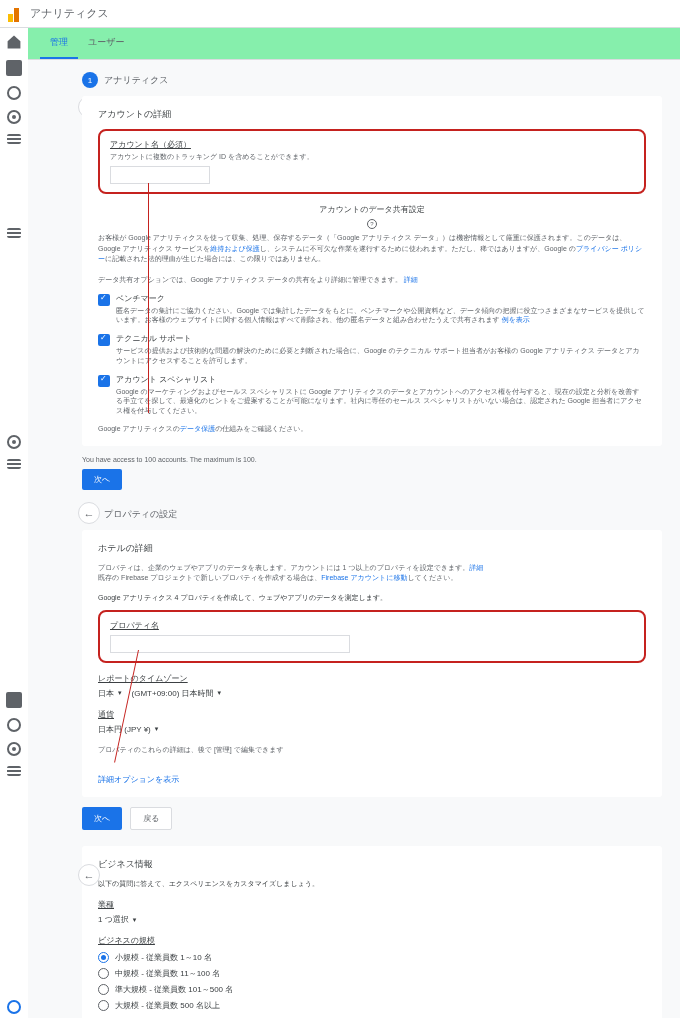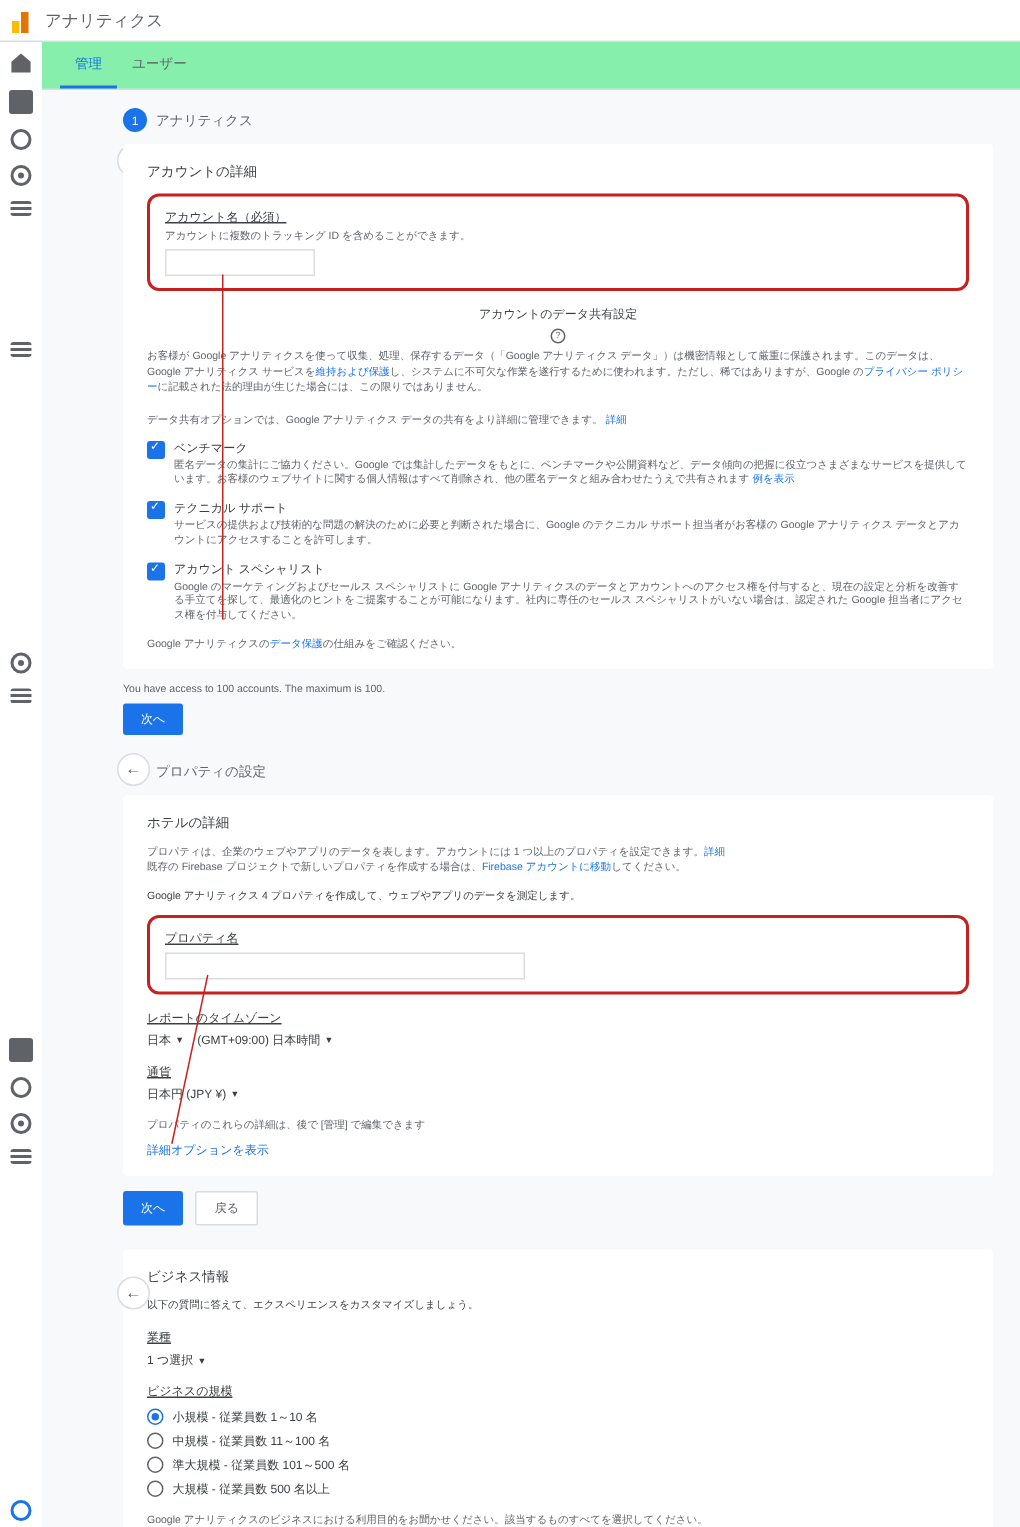--- a/index.html
+++ b/index.html
@@ -49,21 +49,21 @@
 .cb-title { font-size: 8px; color: #3c4043; }
 .cb-desc { font-size: 7px; color: #5f6368; line-height: 1.4; margin-top: 2px; }
 .footnote { font-size: 7px; color: #5f6368; margin-top: 6px; }
 .limit { font-size: 7px; color: #5f6368; margin: 8px 0 6px 42px; }
 .btn-prim { background: #1a73e8; color: #fff; border: none; padding: 5px 12px; font-size: 8px; border-radius: 2px; cursor: pointer; }
 .btn-sec { background: #fff; color: #5f6368; border: 1px solid #dadce0; padding: 5px 12px; font-size: 8px; border-radius: 2px; cursor: pointer; }
 .btns { margin-left: 42px; display: flex; gap: 8px; }
 .sel { display: inline-flex; align-items: center; gap: 4px; font-size: 8px; color: #3c4043; margin-top: 4px; }
 .sel::after { content: "▾"; font-size: 7px; }
 .field-block { margin-bottom: 10px; }
-.show-adv { font-size: 8px; color: #1a73e8; margin-top: 6px; cursor: pointer; }
+.show-adv { font-size: 8px; color: #1a73e8; margin-top: 19px; cursor: pointer; }
 .radio-row { display: flex; align-items: center; gap: 6px; margin-bottom: 5px; }
 .radio { width: 11px; height: 11px; border: 1px solid #5f6368; border-radius: 50%; position: relative; }
 .radio.on { border-color: #1a73e8; }
 .radio.on::after { content: ""; position: absolute; top: 2px; left: 2px; width: 5px; height: 5px; background: #1a73e8; border-radius: 50%; }
 .radio-label { font-size: 8px; color: #3c4043; }
 .goals-note { font-size: 7px; color: #5f6368; margin: 10px 0 6px; }
 .red-annotation-line { position: absolute; background: #c5221f; width: 1px; z-index: 1; }
 .sidebar-mid { position: absolute; left: 0; top: 228px; width: 28px; display: flex; justify-content: center; }
 .sidebar-group2 { position: absolute; left: 0; top: 435px; width: 28px; display: flex; flex-direction: column; align-items: center; gap: 10px; }
 .sidebar-group3 { position: absolute; left: 0; top: 692px; width: 28px; display: flex; flex-direction: column; align-items: center; gap: 10px; }

